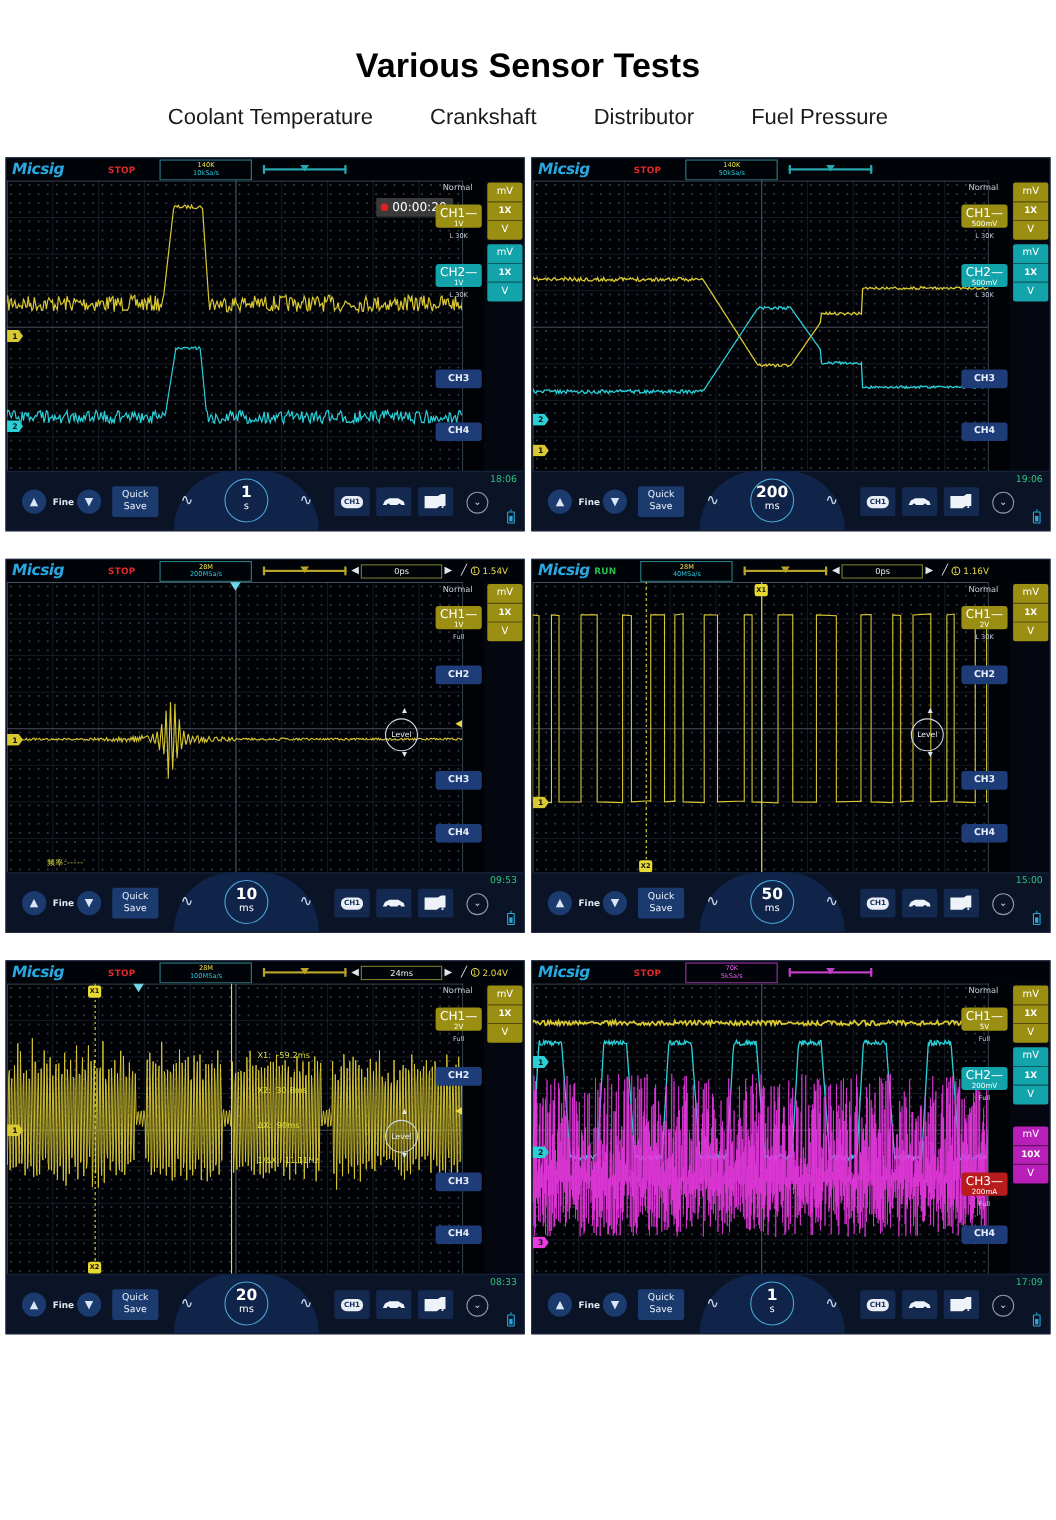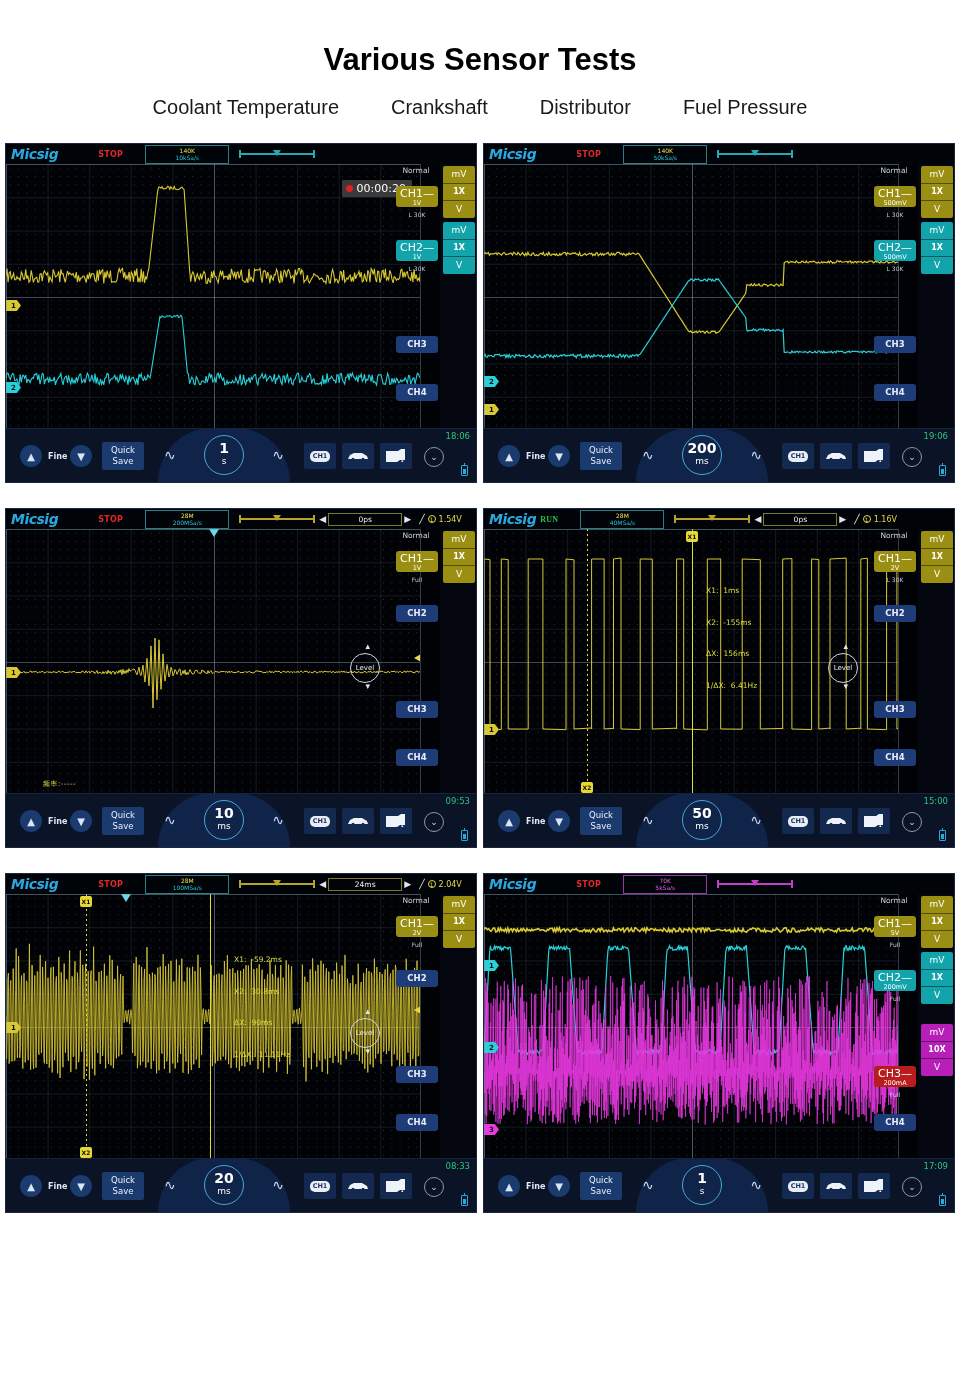--- a/index.html
+++ b/index.html
@@ -62,21 +62,21 @@
     font-family: "DejaVu Sans", sans-serif;
     font-weight: bold; font-style: italic;
     font-size: 14px; color: #29a8e0;
     margin-left: 5px; letter-spacing: -0.5px;
   }
   .runstate {
     font-size: 8px; font-weight: bold; margin-left: 4px;
     letter-spacing: 0.3px;
   }
   .st-stop { color: #e02a2a; margin-left: 40px; }
-  .st-run  { color: #28c24a; font-family: Liberation Serif, serif; }
+  .st-run  { color: #28c24a; }
 
   .memblock {
     margin-left: 22px;
     border: 1px solid #2a7f85;
     width: 84px; height: 19px;
     display: flex; flex-direction: column; justify-content: center;
     align-items: center; line-height: 1;
   }
   .memblock.mag { border-color: #a032a8; }
   .memblock .l1 { font-size: 6px; color: #f0e24a; }
@@ -661,26 +661,20 @@
           </span>
       </div>
     <div class="plot">
       <div class="grid-dots"></div>
       <div class="grid-lines"></div>
       <div class="axis-v"></div>
       <div class="axis-h"></div>
       <svg class="wave" viewBox="0 0 416 266" preserveAspectRatio="none">
       <path d="M0 200 L0.0 200 L0.0 30 L6.0 30.7 L6.0 200 L17.3 200.6 L17.3 200 L17.3 30 L24.2 30.6 L24.2 200 L44.2 200.1 L44.2 200 L44.2 30 L58.9 30.0 L58.9 200 L82.0 200.7 L82.0 200 L82.0 30 L90.0 30.8 L90.0 200 L107.6 199.0 L107.6 200 L107.6 30 L120.1 30.0 L120.1 200 L129.5 199.3 L129.5 200 L129.5 30 L137.0 29.0 L137.0 200 L156.2 200.6 L156.2 200 L156.2 30 L168.3 30.1 L168.3 200 L192.6 199.2 L192.6 200 L192.6 30 L199.7 30.0 L199.7 200 L223.3 200.9 L223.3 200 L223.3 30 L236.7 30.0 L236.7 200 L258.2 200.2 L258.2 200 L258.2 30 L276.3 30.7 L276.3 200 L298.7 199.4 L298.7 200 L298.7 30 L307.9 29.6 L307.9 200 L327.6 200.6 L327.6 200 L327.6 30 L334.8 30.5 L334.8 200 L346.0 199.1 L346.0 200 L346.0 30 L362.2 29.1 L362.2 200 L376.8 199.2 L376.8 200 L376.8 30 L383.4 29.2 L383.4 200 L402.6 200.7 L402.6 200 L402.6 30 L412.9 29.9 L412.9 200 L416.0 199.1" stroke="#d8c832" stroke-width="1.0" fill="none"></path>
         </svg>
-      <div class="cursor-readout" style="top:36px; left:222px">
-            <div>X1:  1ms</div>
-            <div>X2:  -155ms</div>
-            <div>ΔX:  156ms</div>
-            <div>1/ΔX:  6.41Hz</div>
-          </div>
         <div class="gndmark gnd-ch1" style="top:195px">1</div>
           <div class="trigmark-right" style="top:178px"></div>
           <div class="cur-dashed" style="left:103px"></div>
           <div class="cur-solid" style="left:208px"></div>
           <div class="cur-tag" style="left:208px; top:2px">X1</div>
           <div class="cur-tag" style="left:103px; bottom:2px">X2</div>
         <div class="levelknob" style="top:124px">Level</div>
           <div class="lvl-arrow" style="top:112px">▴</div>
           <div class="lvl-arrow" style="top:152px">▾</div>
       <div class="plot-border"></div>

